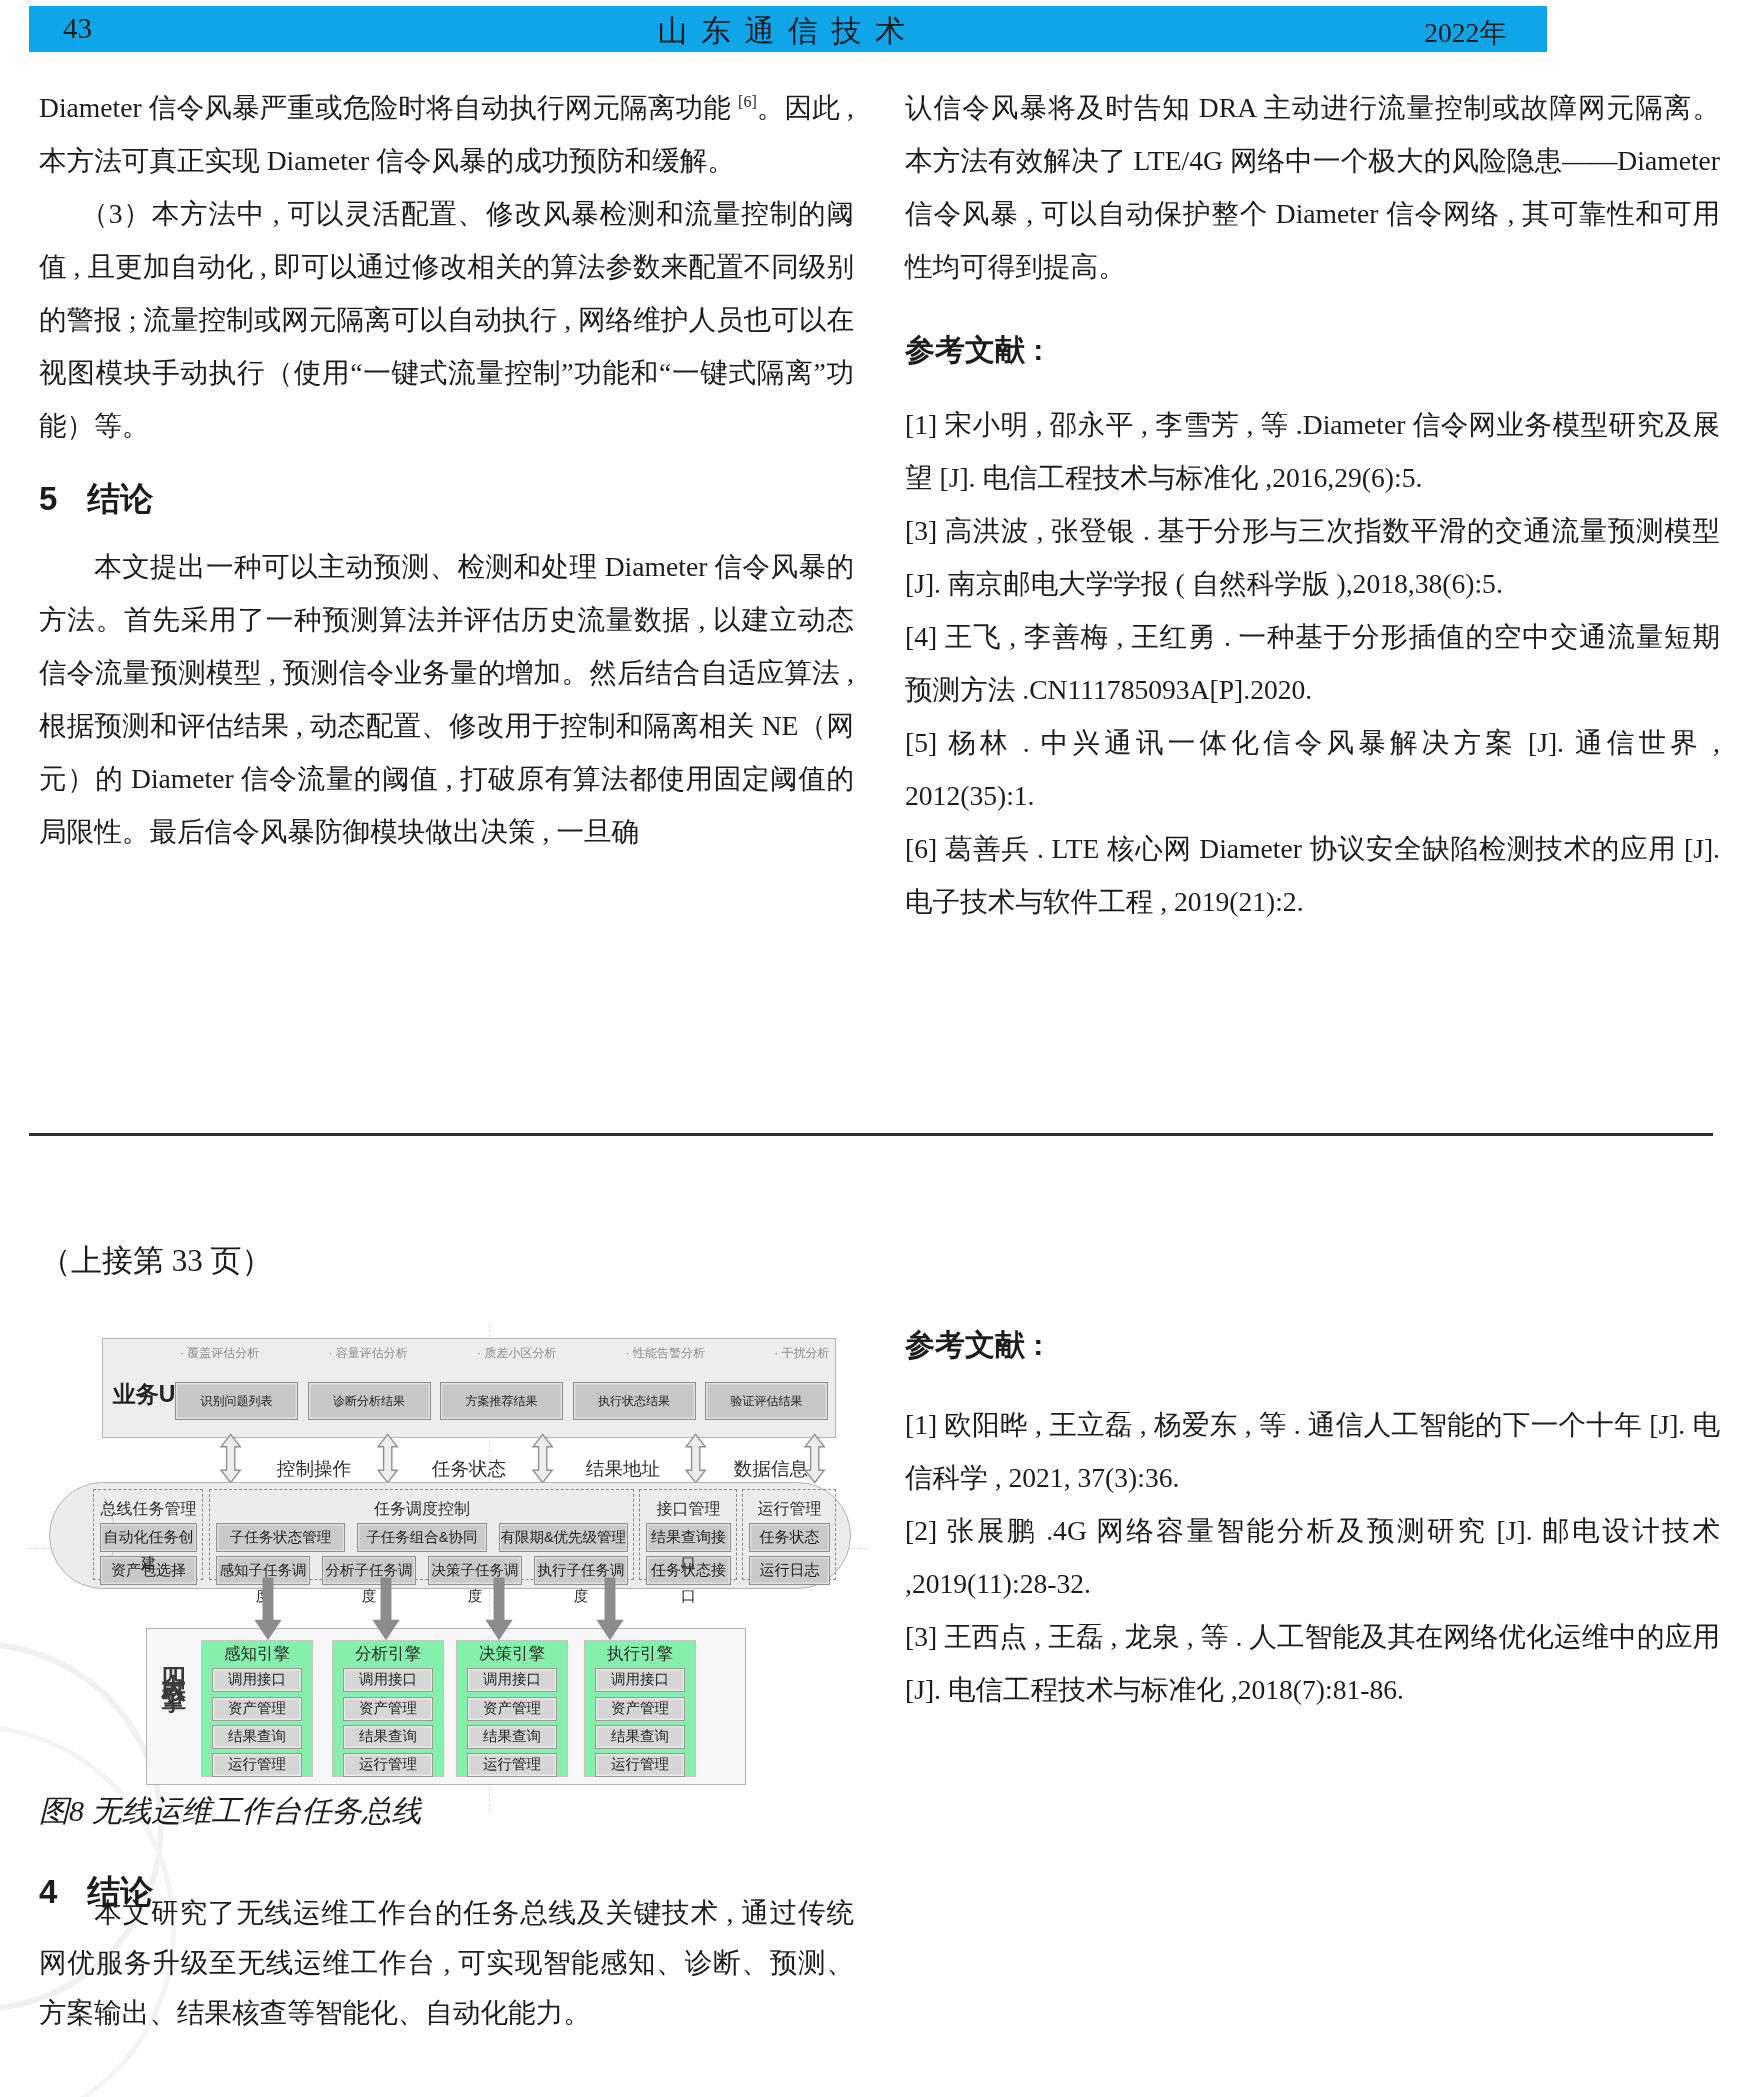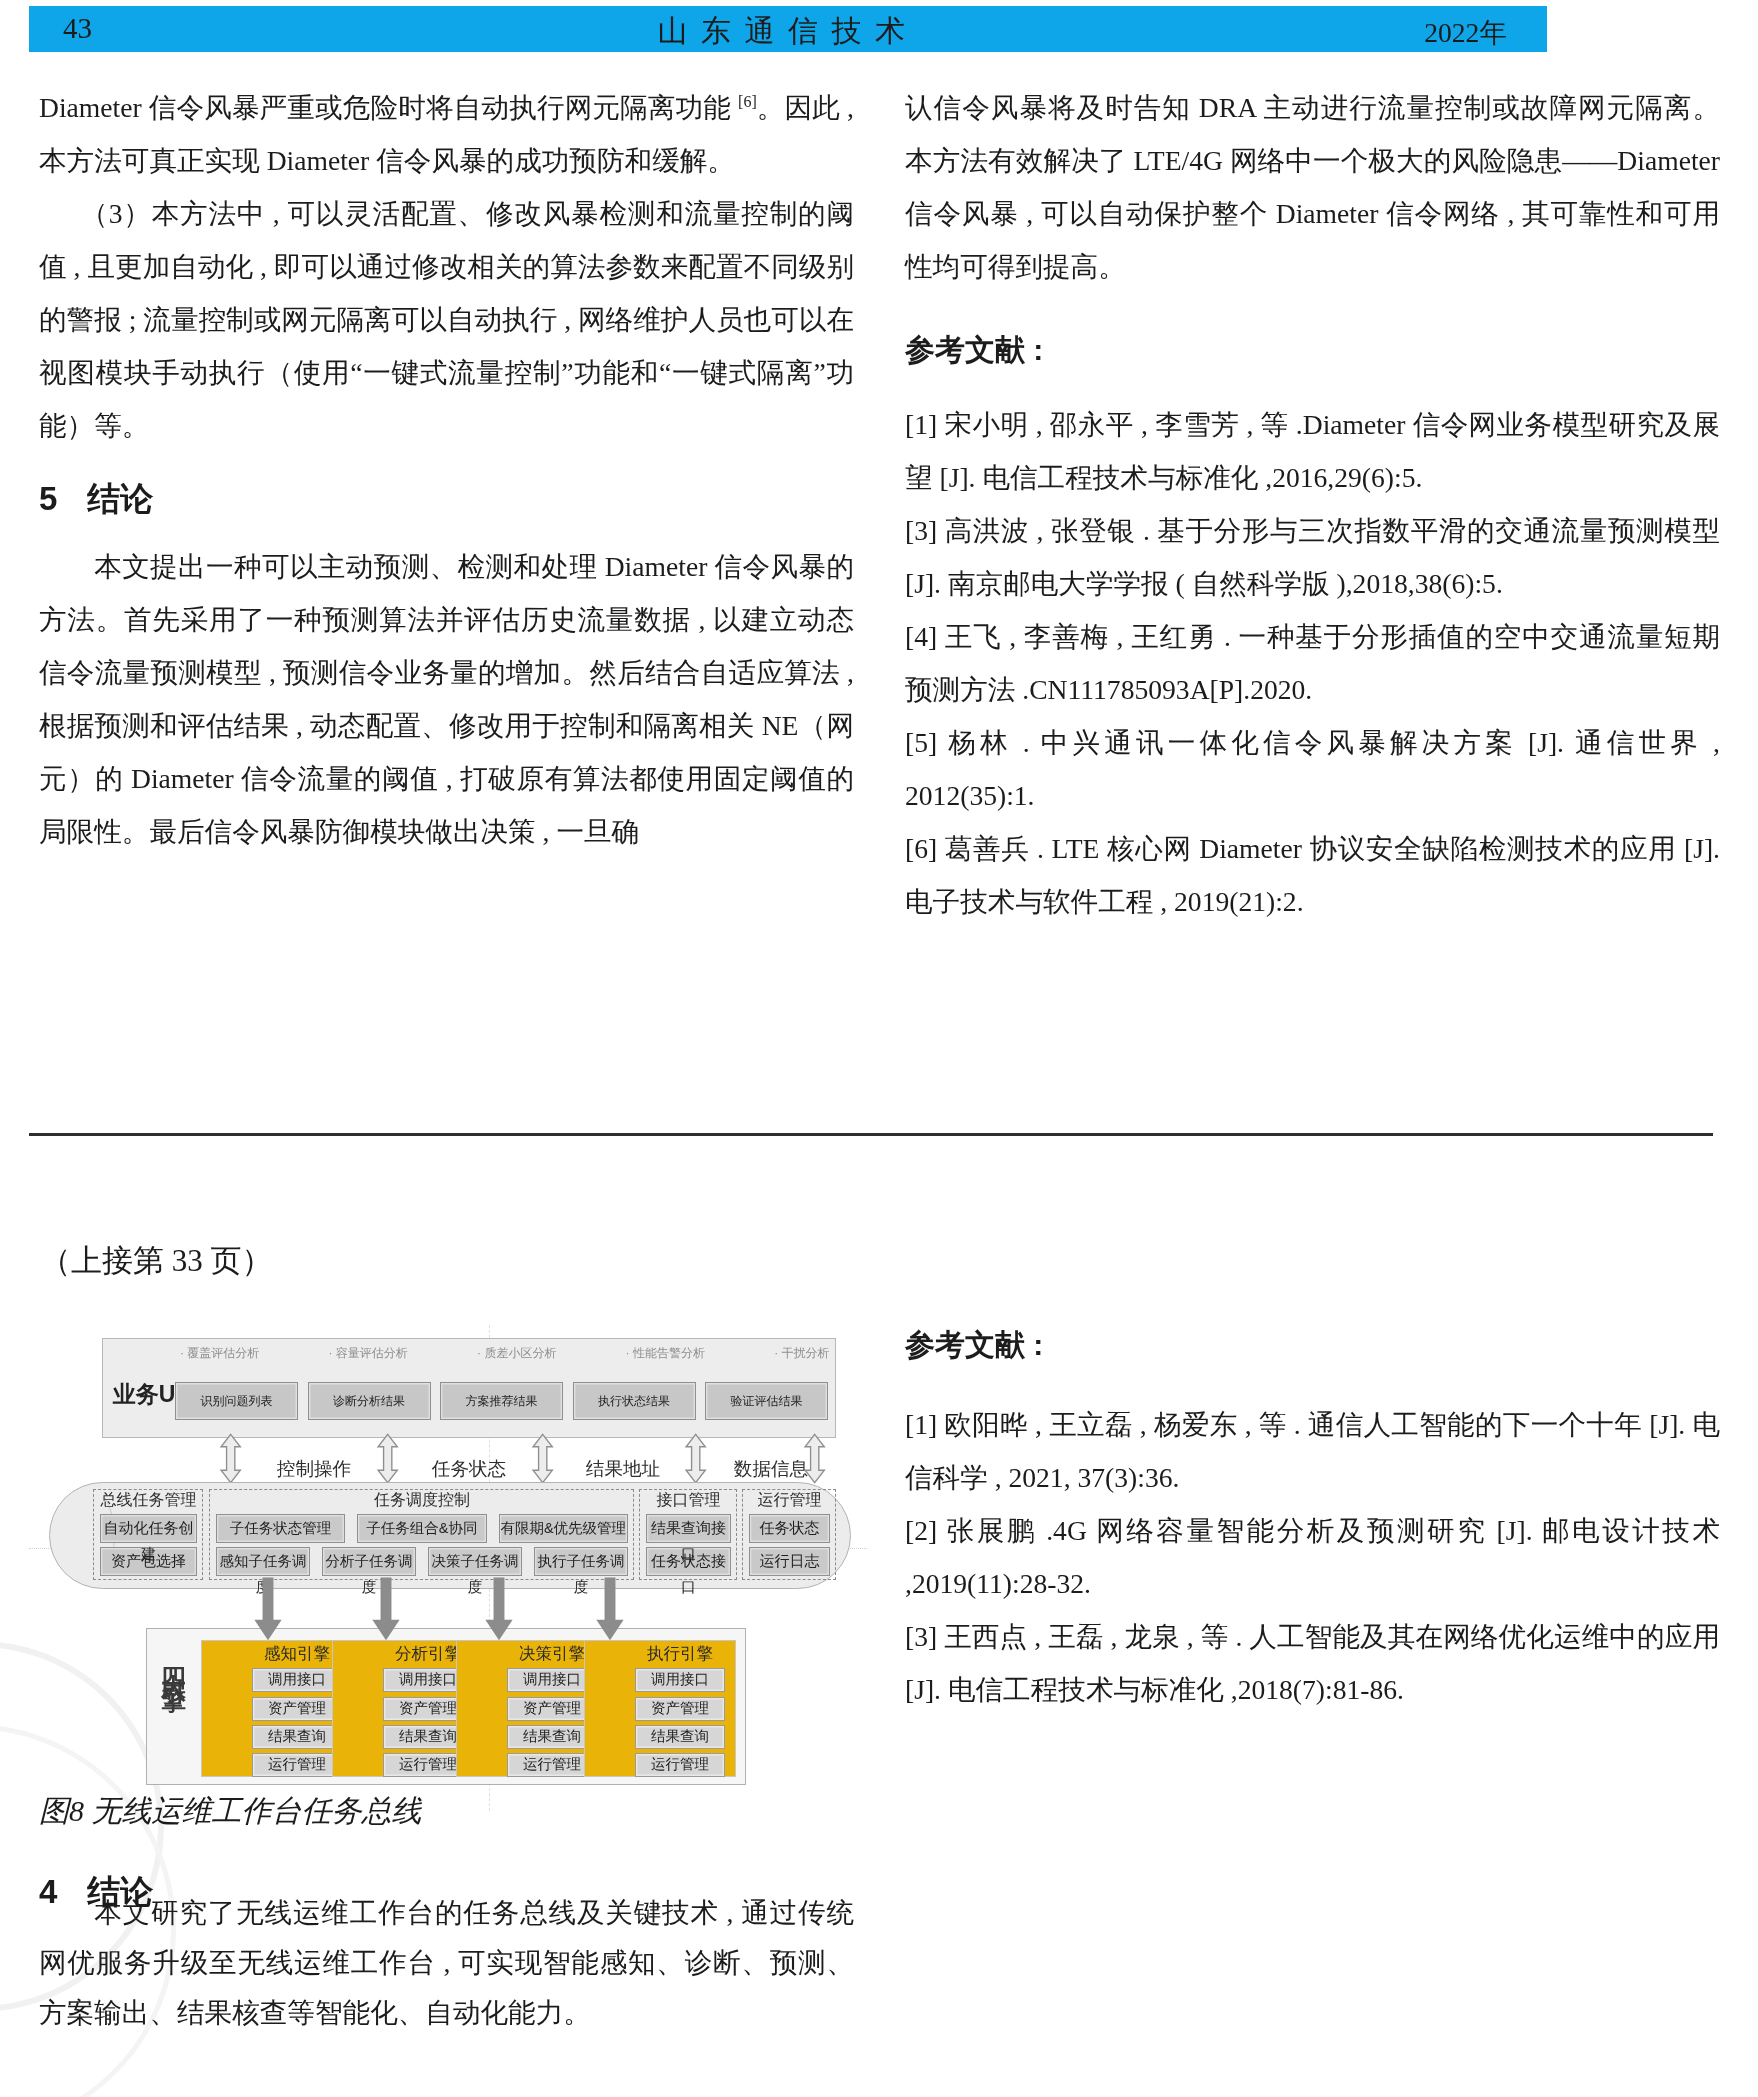--- a/index.html
+++ b/index.html
@@ -40,35 +40,35 @@
   .uc-boxes{position:absolute;left:72px;right:6.9px;top:43px;display:flex;justify-content:space-between;}
   .gbox{background:#c7c7c7;border:0.7px solid #8f8f8f;box-shadow:inset 0 0 0 1.4px #e0e0e0;color:#1f1f1f;text-align:center;}
   .uc-boxes .gbox{width:121px;height:36px;line-height:36px;font-size:12px;}
 
   .dbl-arrow{position:absolute;top:101px;width:23.4px;height:51px;}
   .arrow-label{position:absolute;top:124px;width:124px;text-align:center;font-size:18.6px;color:#2e2e2e;}
 
   .bus{position:absolute;left:1.4px;top:150px;width:800px;height:105px;background:#ececec;border:1.4px solid #b3b3b3;border-radius:54px;}
   .bus-cap{position:absolute;left:8.3px;top:2.8px;width:54px;height:97px;border:1.4px solid transparent;border-right-color:#c9c9c9;border-radius:50%;}
   .bus-sec{position:absolute;top:5.5px;height:91px;border:1.4px dashed #8a8a8a;box-sizing:border-box;}
-  .bus-title{text-align:center;font-size:16px;color:#2c2c2c;line-height:20.7px;margin-top:0;}
+  .bus-title{text-align:center;font-size:16px;color:#2c2c2c;line-height:20.7px;margin-top:9px;}
   .bus-box{height:27.6px;line-height:26px;font-size:15px;background:#c9c9c9;border:0.7px solid #909090;box-shadow:inset 0 0 0 1.4px #dedede;text-align:center;margin:3.4px 5.5px 0 5.5px;color:#1f1f1f;}
   .sec1{left:43px;width:110px;}
   .sec2{left:159px;width:425px;}
   .sec3{left:589px;width:98px;}
   .sec4{left:692px;width:94px;}
   .bus-row{display:flex;margin:3.4px 5.5px 0 5.5px;gap:12px;}
   .bus-row .bus-box{flex:1;margin:0;}
   .sec2 .bus-row .bus-box{font-size:14.5px;}
 
   .down-arrow{position:absolute;top:245px;width:30px;height:65px;z-index:3;}
 
   .engines{position:absolute;left:98px;top:296px;width:598px;height:155px;background:#f6f6f6;border:1.4px solid #b0b0b0;}
   .engines-label{position:absolute;left:11px;top:18px;writing-mode:vertical-rl;text-orientation:upright;font-size:25px;font-weight:bold;color:#3a3a3a;letter-spacing:6.9px;}
-  .eng-col{position:absolute;top:11px;width:110px;height:135px;background:#eab308;border:0.7px solid #c6c6c6;padding-left:40px;}
+  .eng-col{position:absolute;top:11px;width:110px;height:135px;background:#86efac;border:0.7px solid #c6c6c6;}
   .eng-name{text-align:center;font-size:16.5px;color:#2a2a2a;line-height:22px;margin-top:1.4px;}
   .eng-box{height:22px;line-height:20.7px;font-size:14.5px;background:#d6d6d6;border:0.7px solid #9a9a9a;box-shadow:inset 0 0 0 1.4px #e8e8e8;text-align:center;margin:4.1px 9.7px 0 9.7px;color:#1f1f1f;}
   .ec1{left:54px;}.ec2{left:185px;}.ec3{left:309px;}.ec4{left:437px;}
 
   .fig-caption{position:absolute;left:39px;top:1791px;width:815px;text-align:left;font-size:30px;font-style:italic;font-family:"Liberation Serif","DejaVu Serif",serif;}
 
   
   .sec4-h{position:absolute;left:39px;top:1845px;width:815px;}
   .colLB{left:39px;top:1888px;line-height:50px;}
 

